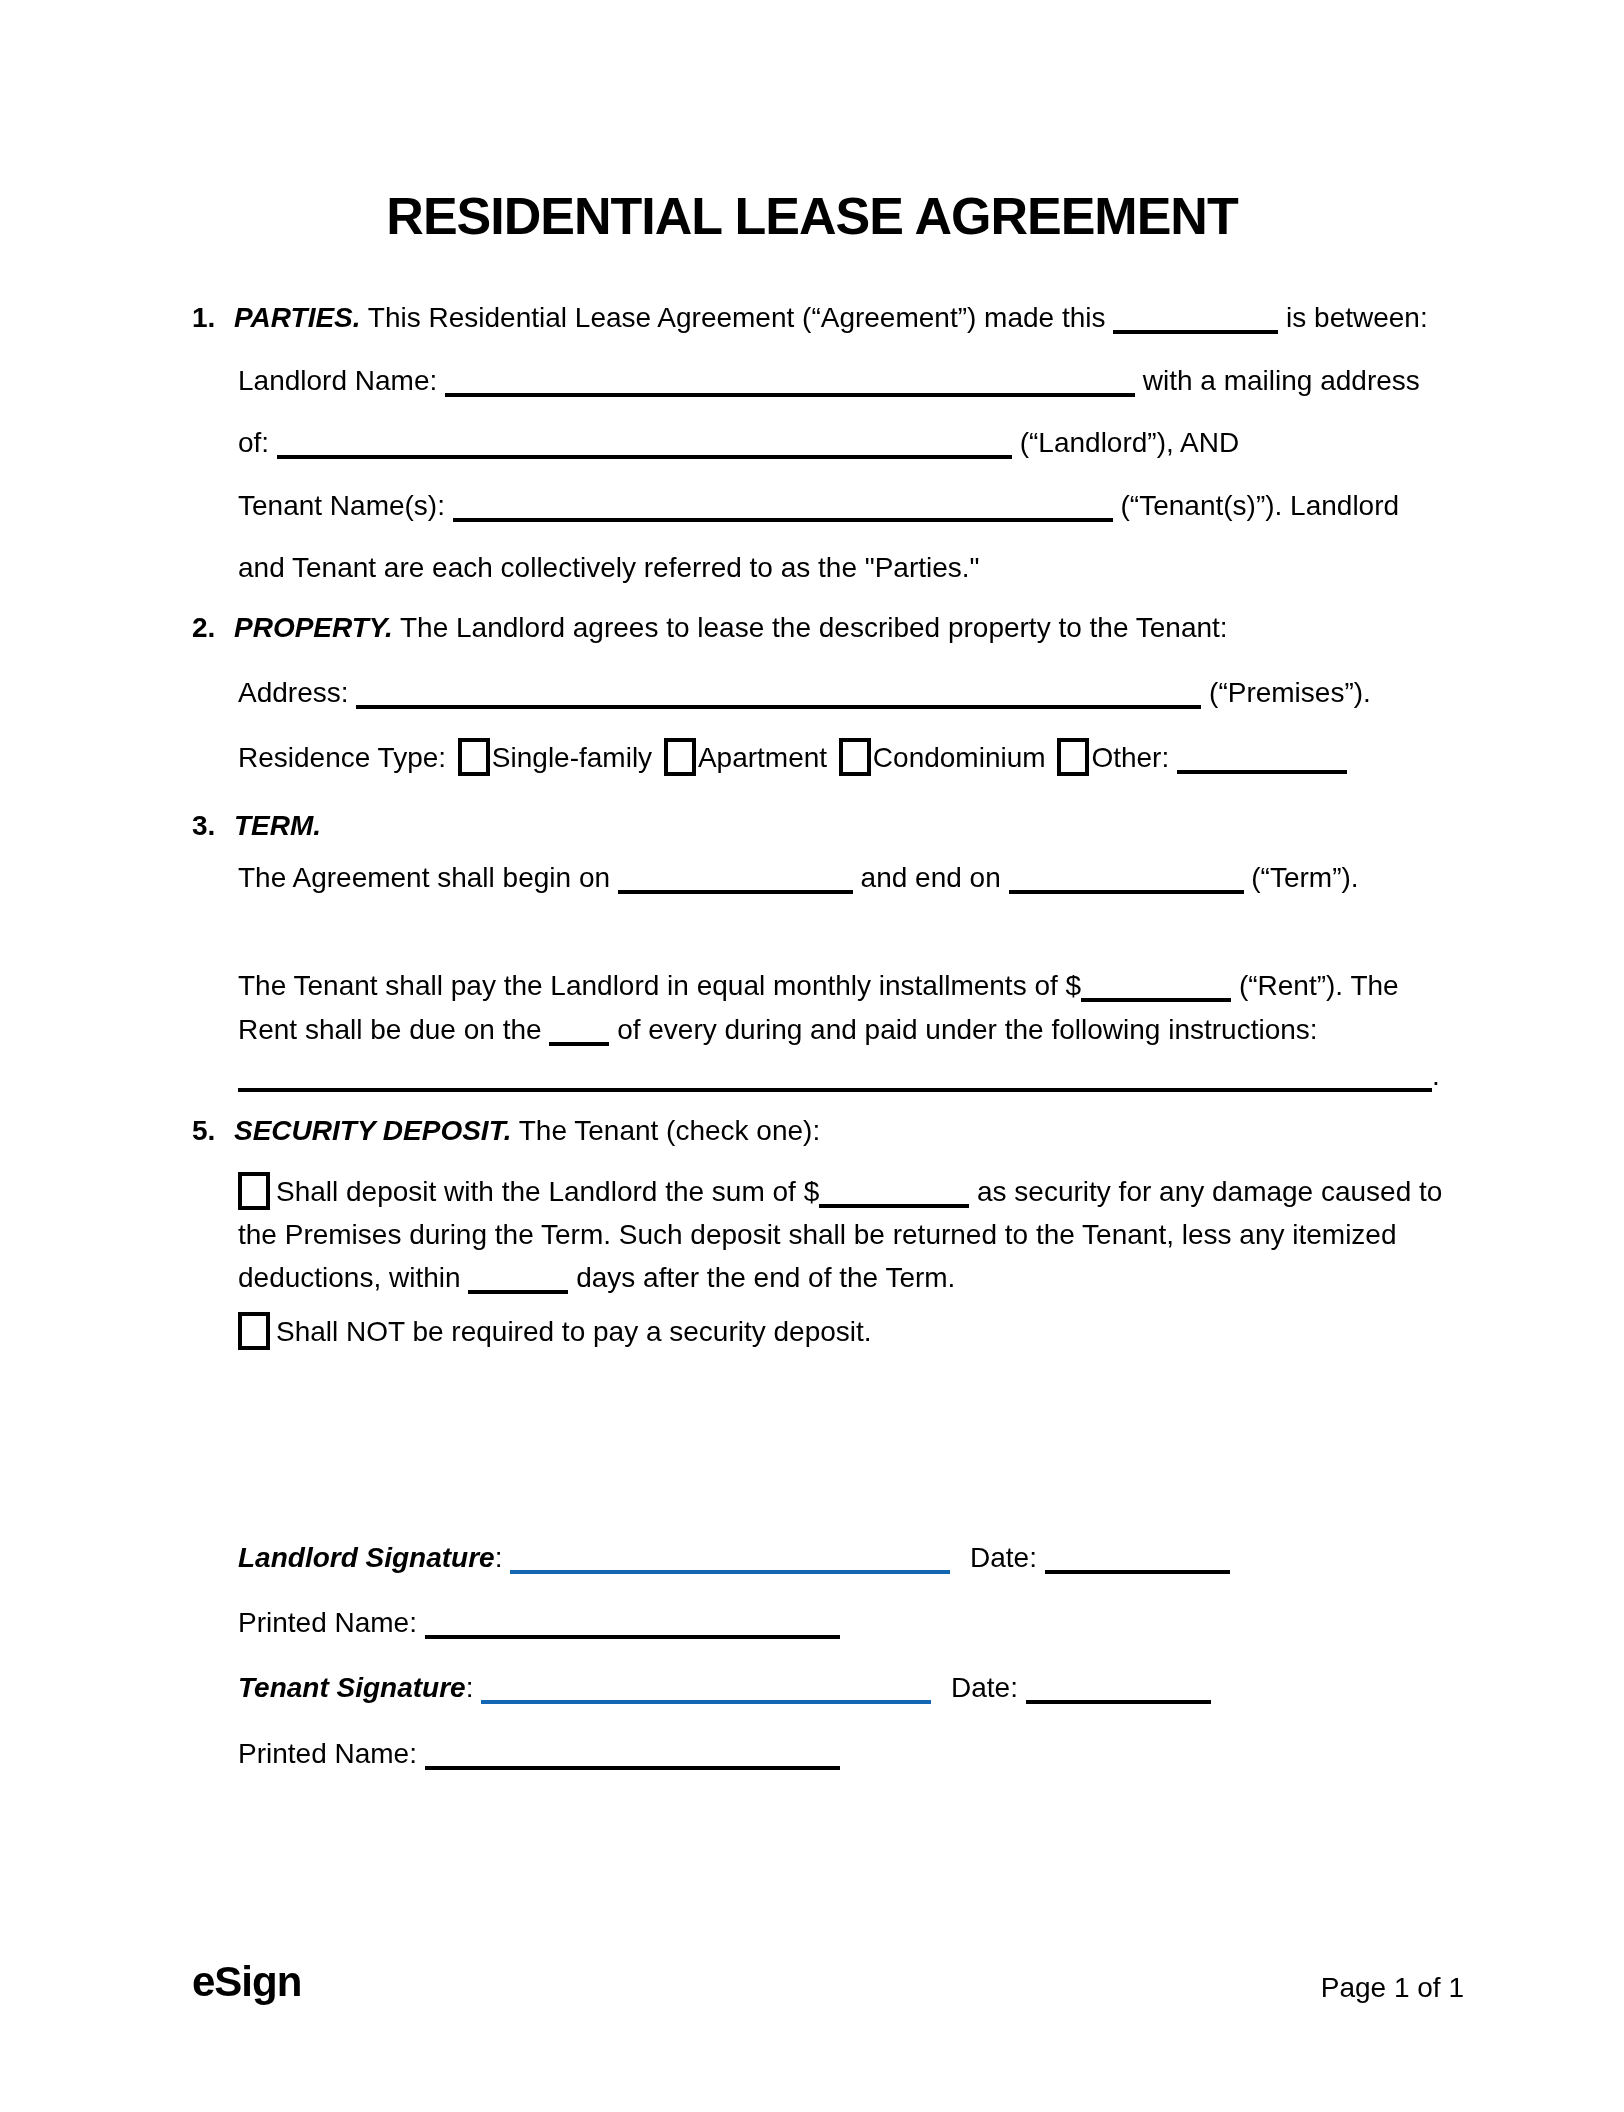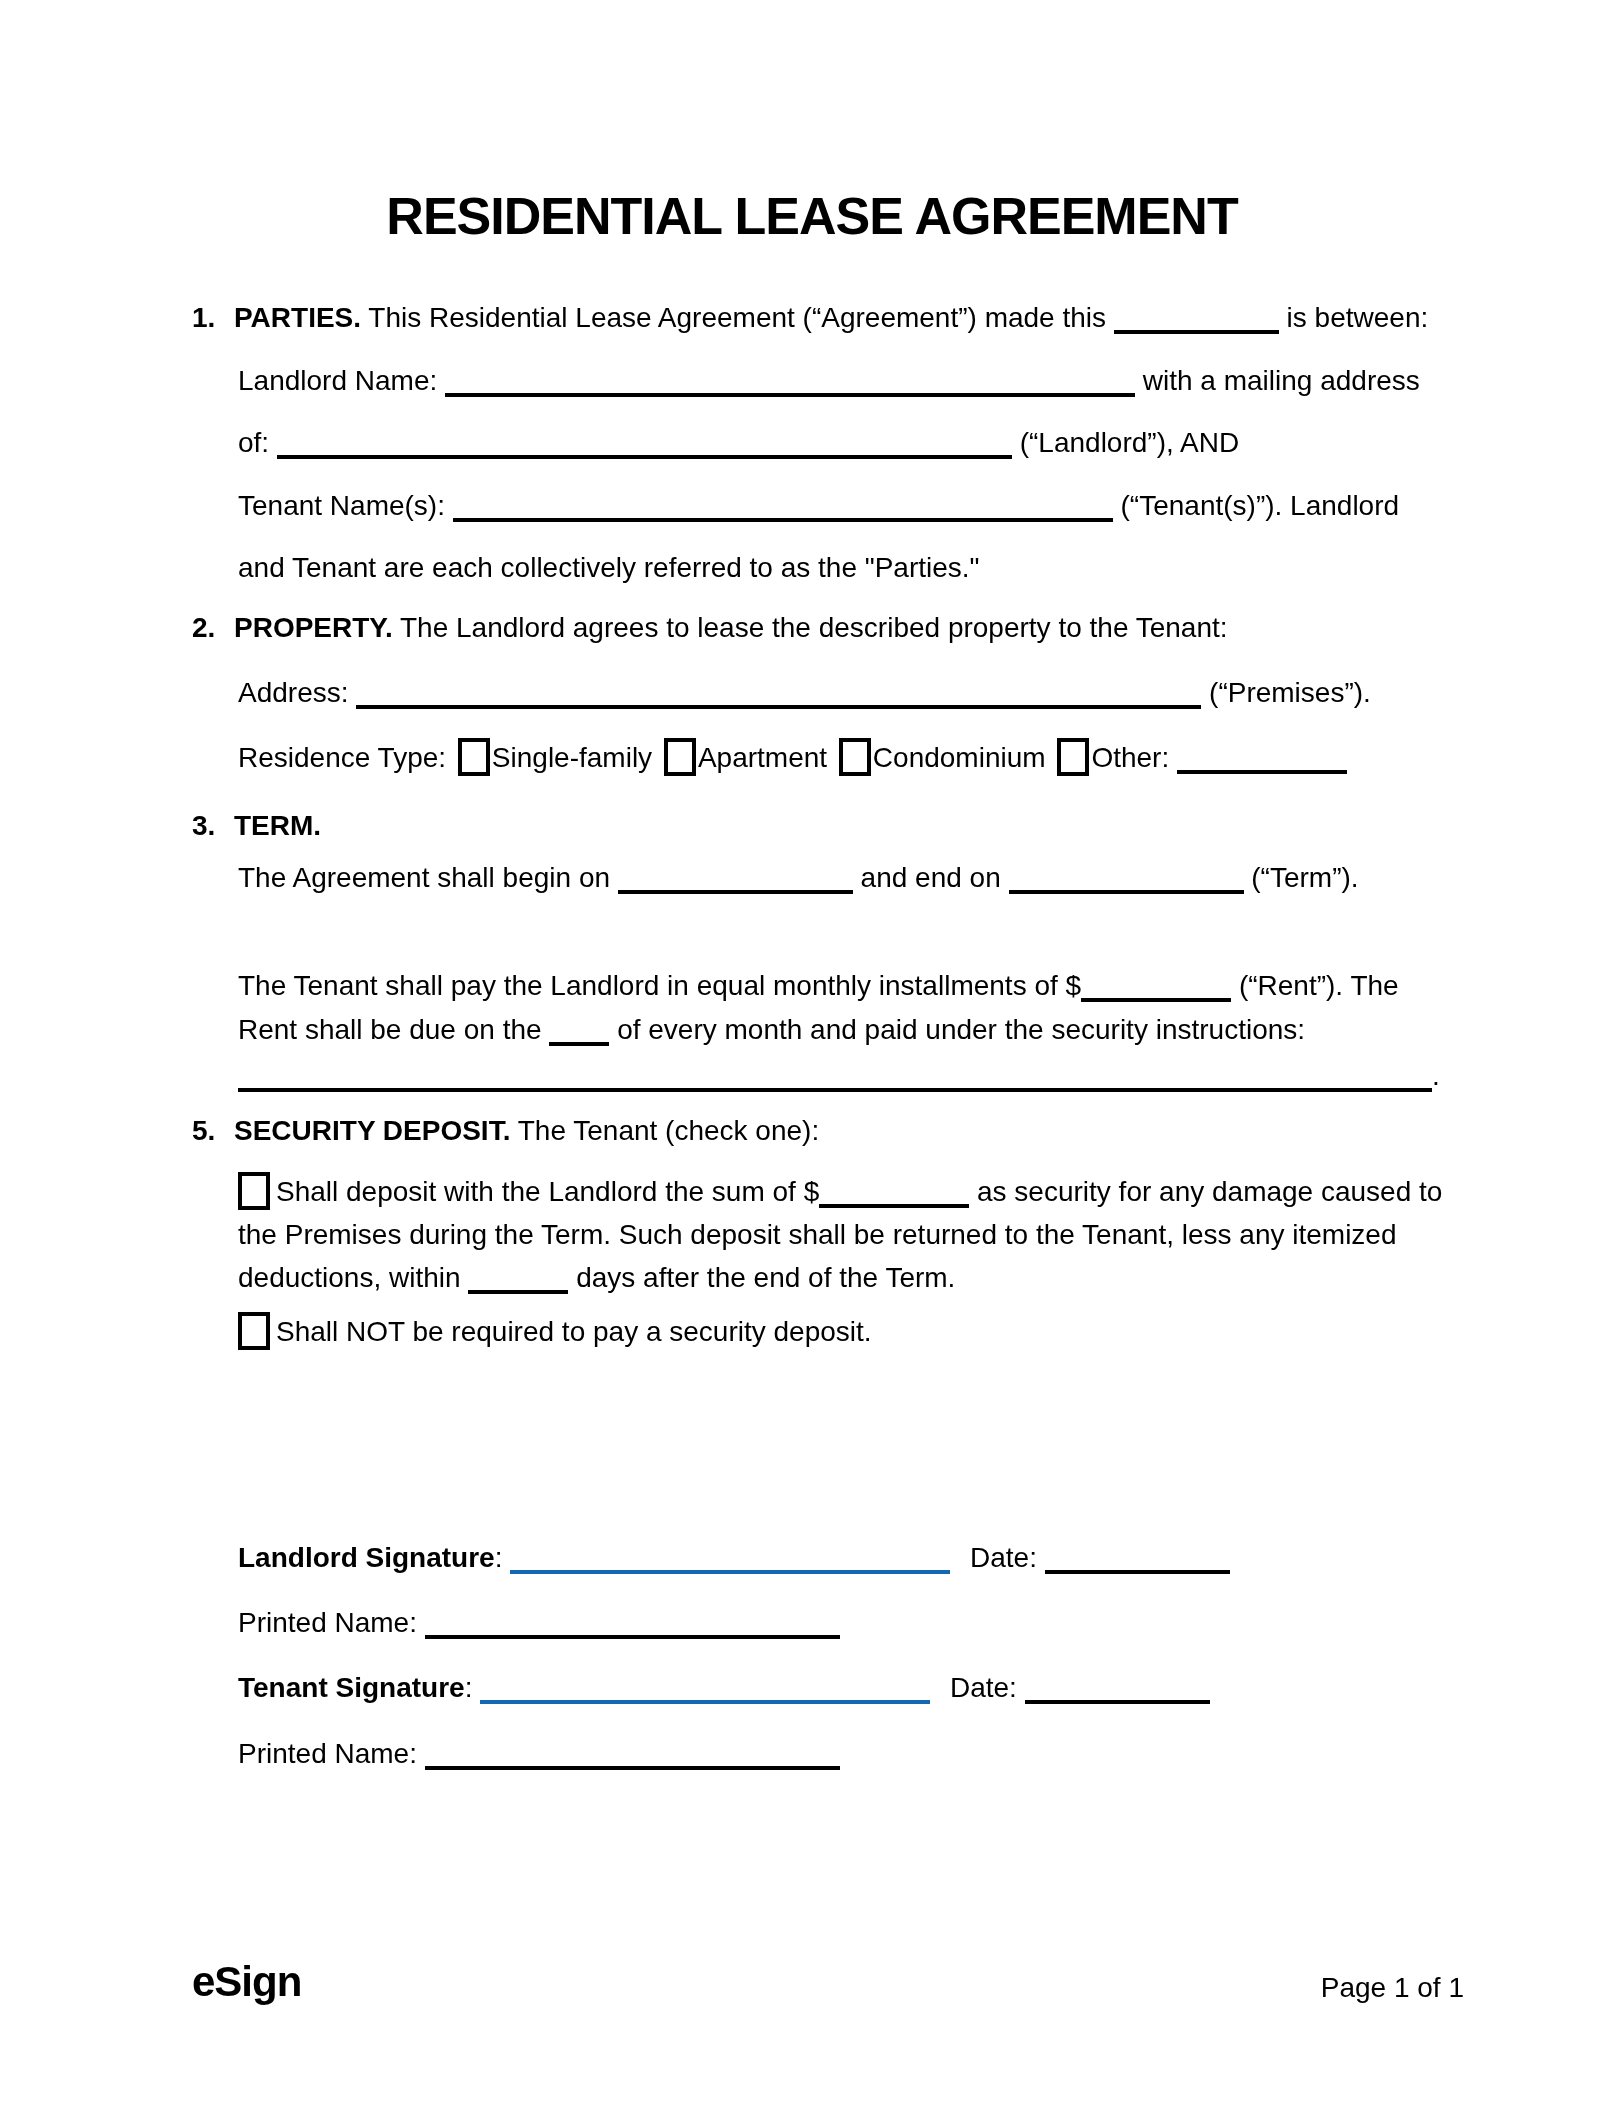--- a/index.html
+++ b/index.html
@@ -27,21 +27,21 @@
   
   .ln {
     position: absolute;
     left: 238px;
     right: 160px;
     white-space: nowrap;
     line-height: 36px;
   }
   .ln-num { left: 192px; }
   .num { display: inline-block; width: 42px; font-weight: bold; }
-  .b { font-weight: bold; }
+  .b { font-weight: bold; font-style: italic; }
   
   .para {
     position: absolute;
     left: 238px;
     width: 1224px;
     line-height: 43px;
   }
   
   .bl {
     display: inline-block;
@@ -152,21 +152,21 @@
     <span>(“Term”).</span>
   </div>
 
   <div class="ln" style="top:968px">
     <span>The Tenant shall pay the Landlord in equal monthly installments of $</span><span class="bl w150"></span>
     <span>(“Rent”). The</span>
   </div>
   <div class="ln" style="top:1012px">
     <span>Rent shall be due on the</span>
     <span class="bl w60"></span>
-    <span>of every month and paid under the security instructions:</span>
+    <span>of every during and paid under the following instructions:</span>
   </div>
   <div class="ln" style="top:1058px">
     <span class="bl w1194"></span><span>.</span>
   </div>
 
   <div class="ln ln-num" style="top:1113px">
     <span class="num">5.</span><span class="b">SECURITY DEPOSIT.</span>
     <span>The Tenant (check one):</span>
   </div>
   <div class="para" style="top:1170px">

